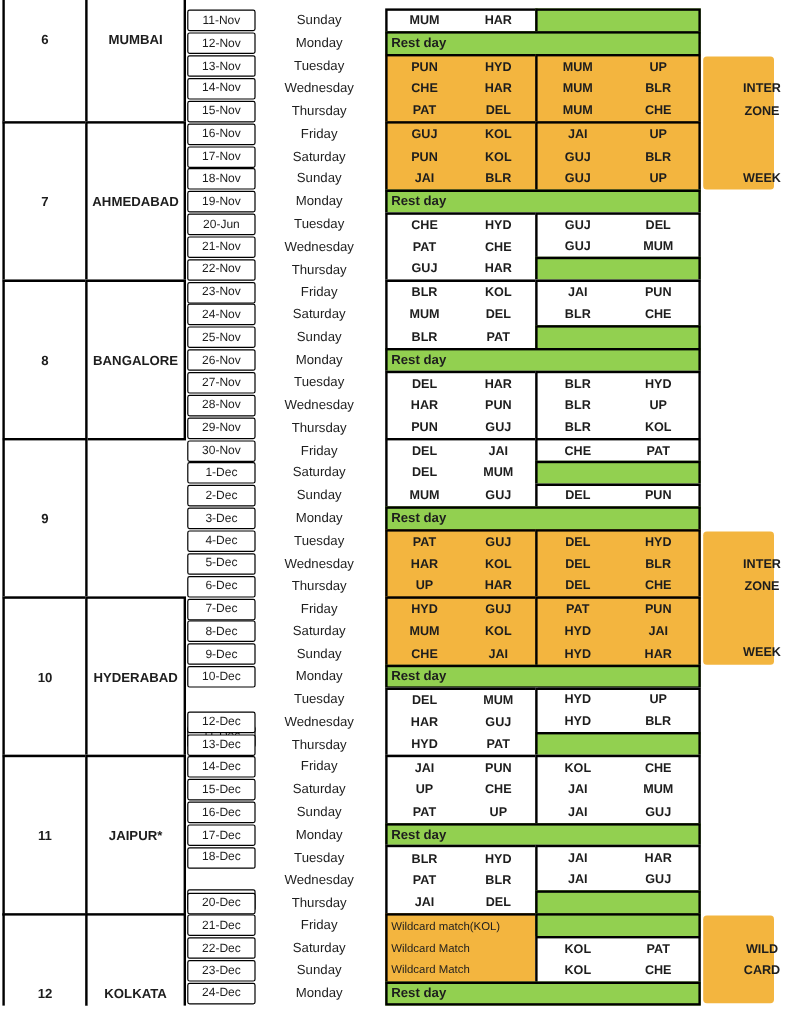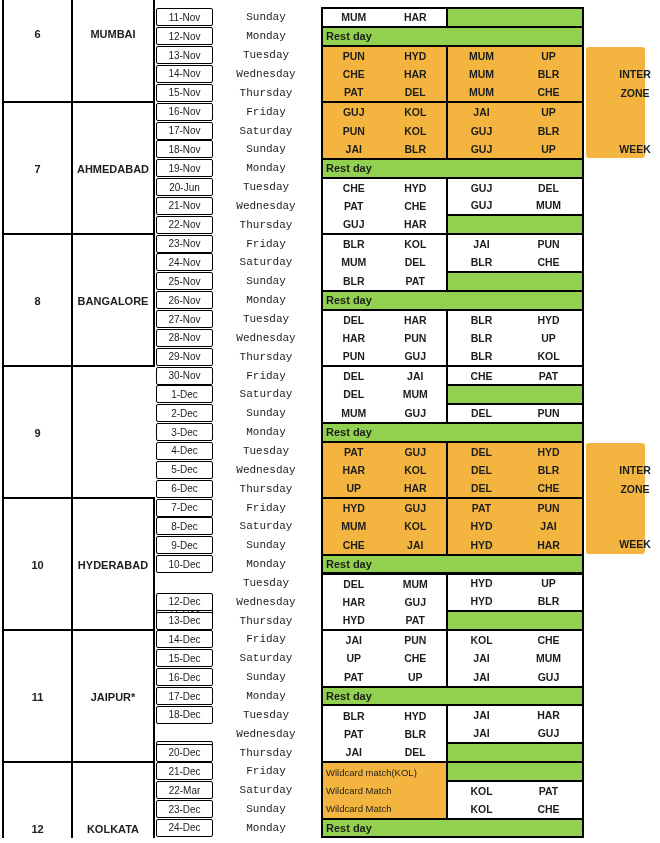--- a/index.html
+++ b/index.html
@@ -9,21 +9,21 @@
   }
   .seccell{position:absolute;box-sizing:border-box;border:2px solid #000;background:#fff;}
   .seccell.notop{border-top:none;}
   .seccell.nobottom{border-bottom:none;}
   .seclabel{position:absolute;left:0;right:0;text-align:center;font-weight:bold;font-size:11px;}
   .datecell{
     position:absolute;box-sizing:border-box;border:1.8px solid #000;border-radius:2px;
     display:flex;align-items:center;justify-content:center;font-size:10px;background:#fff;
   }
   .daycell{
-    position:absolute;display:flex;align-items:center;justify-content:center;font-size:11px;font-family:Liberation Mono, monospace;
+    position:absolute;display:flex;align-items:center;justify-content:center;font-size:11px;
   }
   .mbox{position:absolute;box-sizing:border-box;border:2px solid #000;display:flex;flex-direction:column;}
   .mbox.white{background:#fff;}
   .mbox.green{background:var(--green);}
   .mbox.orange{background:var(--orange);}
   .mline{flex:1;display:flex;align-items:center;}
   .mline .half{flex:1;text-align:center;font-weight:bold;font-size:10.5px;}
   .mline.restline{padding-left:3px;font-weight:bold;font-size:11px;}
   .mline.wildline{padding-left:3px;font-size:9.5px;}
   .sidelabel{
@@ -151,21 +151,21 @@
     <div class="datecell" style="left: 156px; top: 687px; width: 57px; height: 18.05px;">17-Dec</div>
     <div class="daycell" style="left: 213px; top: 686.6px; width: 106px; height: 18.85px;">Monday</div>
     <div class="datecell" style="left: 156px; top: 705.85px; width: 57px; height: 18.05px;">18-Dec</div>
     <div class="daycell" style="left: 213px; top: 705.45px; width: 106px; height: 18.85px;">Tuesday</div>
     <div class="datecell" style="left: 156px; top: 724.7px; width: 57px; height: 18.05px; margin-top: 16px;">19-Dec</div>
     <div class="daycell" style="left: 213px; top: 724.3px; width: 106px; height: 18.85px;">Wednesday</div>
     <div class="datecell" style="left: 156px; top: 743.55px; width: 57px; height: 18.05px;">20-Dec</div>
     <div class="daycell" style="left: 213px; top: 743.15px; width: 106px; height: 18.85px;">Thursday</div>
     <div class="datecell" style="left: 156px; top: 762.4px; width: 57px; height: 18.05px;">21-Dec</div>
     <div class="daycell" style="left: 213px; top: 762px; width: 106px; height: 18.85px;">Friday</div>
-    <div class="datecell" style="left: 156px; top: 781.25px; width: 57px; height: 18.05px;">22-Mar</div>
+    <div class="datecell" style="left: 156px; top: 781.25px; width: 57px; height: 18.05px;">22-Dec</div>
     <div class="daycell" style="left: 213px; top: 780.85px; width: 106px; height: 18.85px;">Saturday</div>
     <div class="datecell" style="left: 156px; top: 800.1px; width: 57px; height: 18.05px;">23-Dec</div>
     <div class="daycell" style="left: 213px; top: 799.7px; width: 106px; height: 18.85px;">Sunday</div>
     <div class="datecell" style="left: 156px; top: 818.95px; width: 57px; height: 18.05px;">24-Dec</div>
     <div class="daycell" style="left: 213px; top: 818.55px; width: 106px; height: 18.85px;">Monday</div>
     <div class="mbox white" style="left: 321px; top: 7px; width: 127px; height: 20.85px;">
       <div class="mline">
         <div class="half">MUM</div>
         <div class="half">HAR</div>
       </div>
@@ -526,13 +526,19 @@
       <div class="sl">WEEK</div>
     </div>
     <div class="sidelabel" style="left: 586px; top: 442.55px; width: 59px; height: 111.1px;">
       <div class="sl"></div>
       <div class="sl">INTER</div>
       <div class="sl">ZONE</div>
       <div class="sl"></div>
       <div class="sl"></div>
       <div class="sl">WEEK</div>
     </div>
+    <div class="sidelabel" style="left: 586px; top: 763px; width: 59px; height: 73.4px;">
+      <div class="sl"></div>
+      <div class="sl">WILD</div>
+      <div class="sl">CARD</div>
+      <div class="sl"></div>
+    </div>
   </div>
 
 </body></html>

